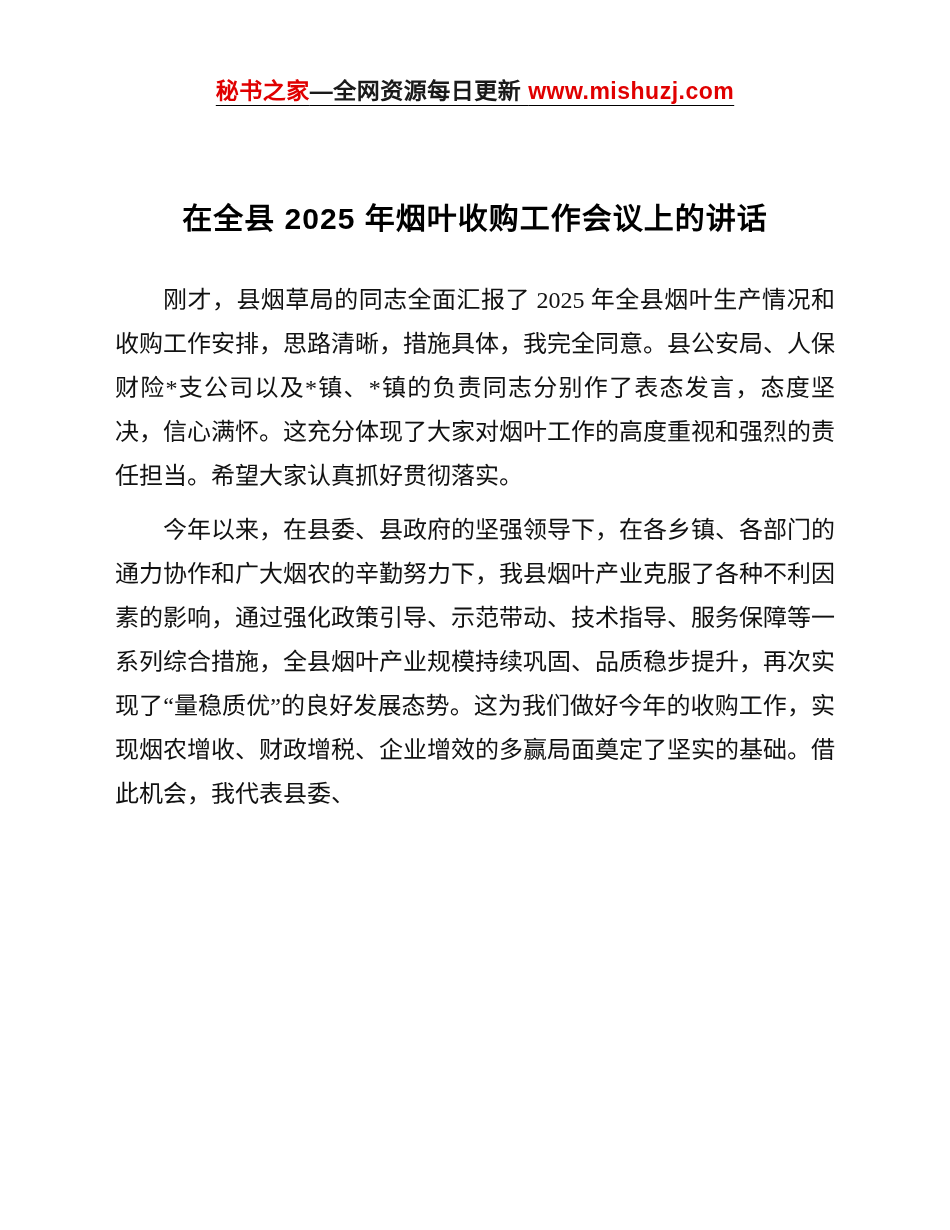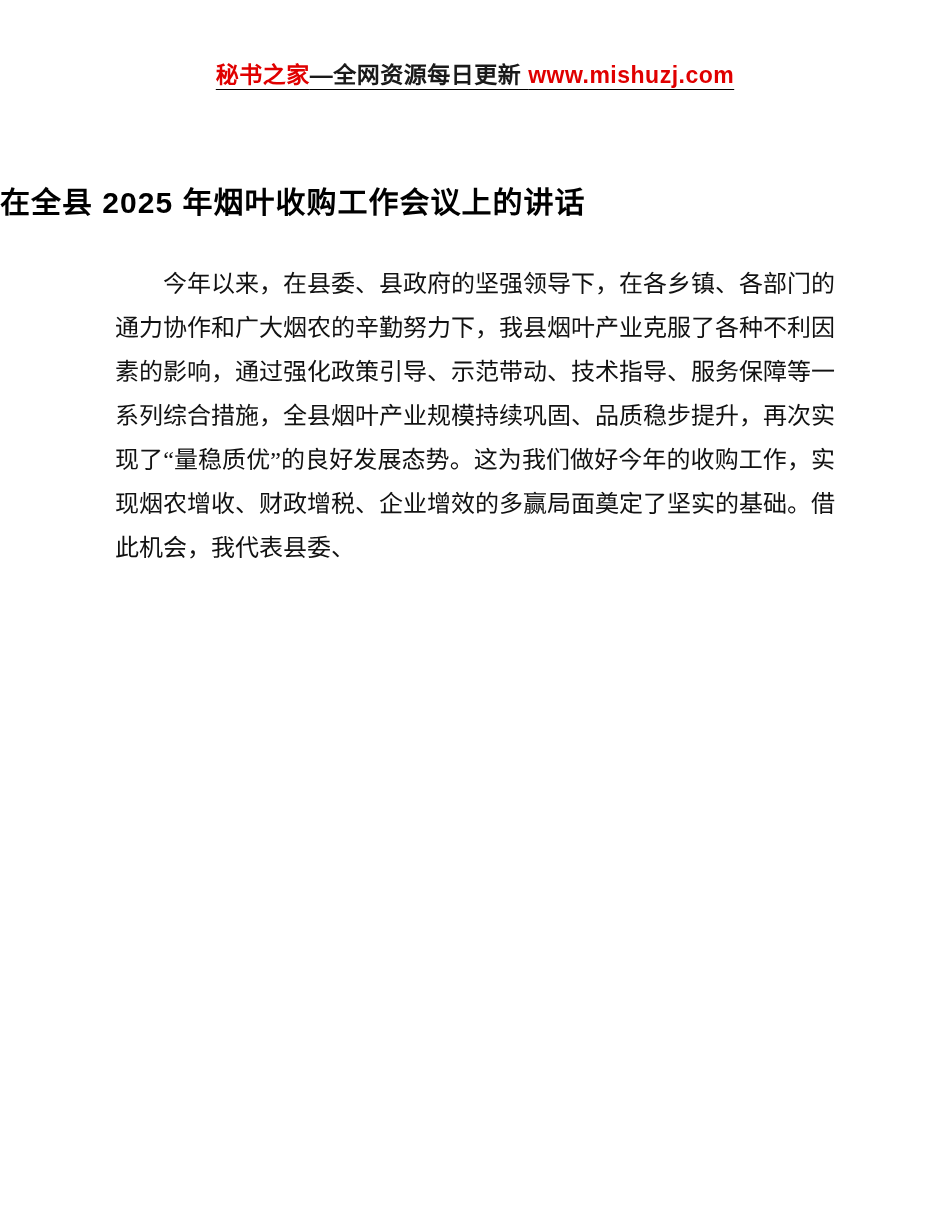--- a/index.html
+++ b/index.html
@@ -13,21 +13,21 @@
     width: 950px;
     height: 1230px;
     margin: 0 auto;
     background: #ffffff;
     overflow: hidden;
     font-family: "Liberation Serif", "DejaVu Serif", serif;
   }
 
   
   .banner {
-    margin-top: 56px;
+    margin-top: 72px;
     text-align: center;
     font-family: "Liberation Sans", "DejaVu Sans", sans-serif;
     font-size: 23px;
     font-weight: bold;
     letter-spacing: 0.5px;
     text-decoration: underline;
     text-underline-offset: 6px;
     text-decoration-thickness: 1px;
   }
   .banner .site-name {
@@ -38,20 +38,21 @@
     font-weight: bold;
   }
   .banner .site-url {
     color: #e00000;
     cursor: pointer;
   }
 
   
   .doc-title {
     margin-top: 88px;
+    text-align: center;
     font-family: "Liberation Sans", "DejaVu Sans", sans-serif;
     font-weight: bold;
     font-size: 30px;
     color: #000000;
     letter-spacing: 1px;
   }
 
   
   .doc-body {
     margin: 40px 115px 0 115px;
@@ -76,16 +77,17 @@
 
 <div class="page">
 
   <div class="banner">
     <span class="site-name">秘书之家</span><span class="tagline">—全网资源每日更新 </span><span class="site-url">www.mishuzj.com</span>
   </div>
 
   <h1 class="doc-title">在全县 2025 年烟叶收购工作会议上的讲话</h1>
 
   <div class="doc-body">
+    <p>刚才，县烟草局的同志全面汇报了 2025 年全县烟叶生产情况和收购工作安排，思路清晰，措施具体，我完全同意。县公安局、人保财险*支公司以及*镇、*镇的负责同志分别作了表态发言，态度坚决，信心满怀。这充分体现了大家对烟叶工作的高度重视和强烈的责任担当。希望大家认真抓好贯彻落实。</p>
     <p>今年以来，在县委、县政府的坚强领导下，在各乡镇、各部门的通力协作和广大烟农的辛勤努力下，我县烟叶产业克服了各种不利因素的影响，通过强化政策引导、示范带动、技术指导、服务保障等一系列综合措施，全县烟叶产业规模持续巩固、品质稳步提升，再次实现了“量稳质优”的良好发展态势。这为我们做好今年的收购工作，实现烟农增收、财政增税、企业增效的多赢局面奠定了坚实的基础。借此机会，我代表县委、</p>
   </div>
 
 </div>
 
 </body></html>

